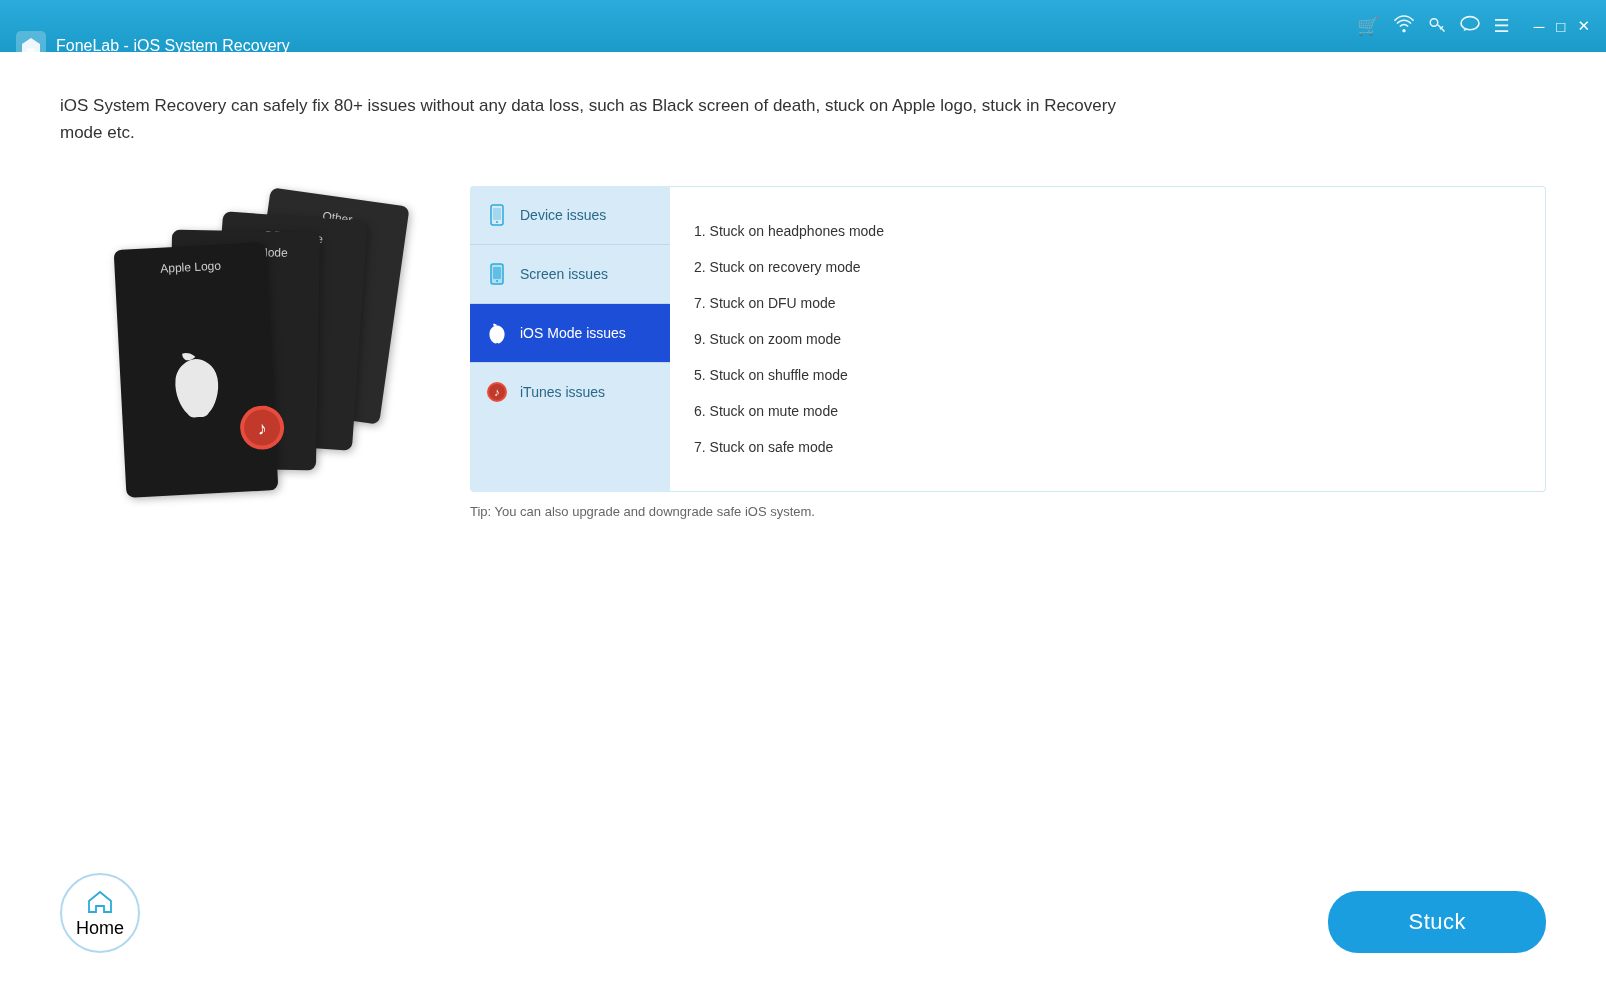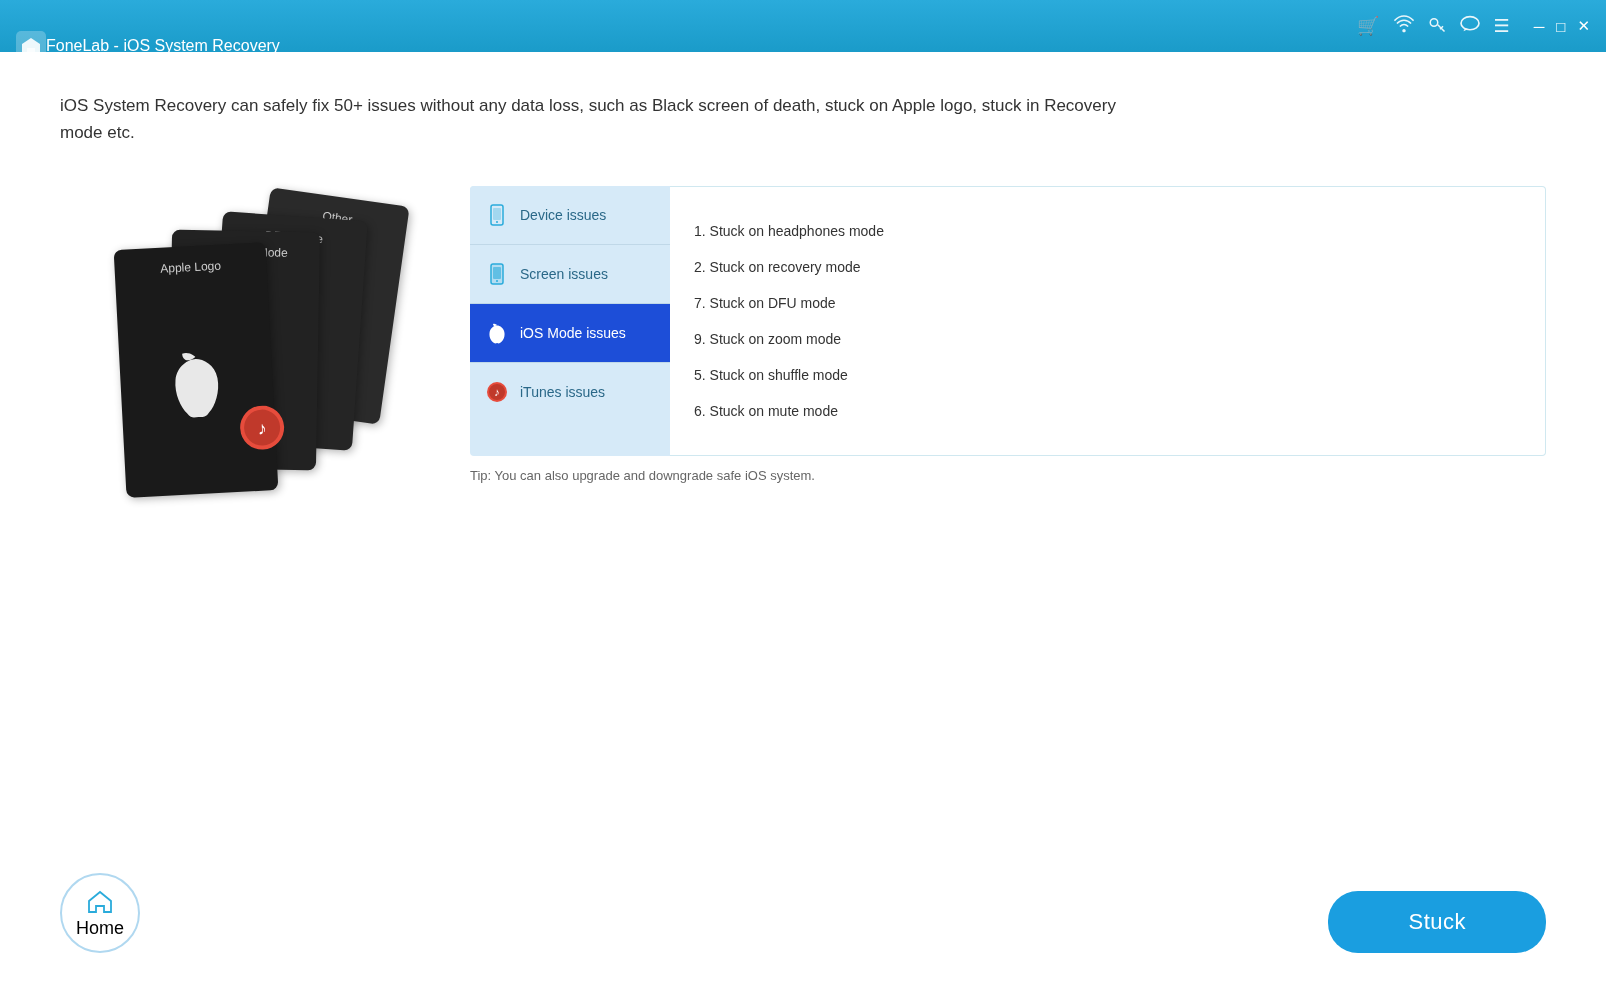--- a/index.html
+++ b/index.html
@@ -17,20 +17,21 @@
       background: linear-gradient(to bottom, #2aabdb, #1a9bc9);
       display: flex;
       align-items: center;
       justify-content: space-between;
       padding: 0 16px;
       color: white;
     }
     .title-bar-left {
       display: flex;
       align-items: center;
+      gap: 10px;
       margin-top: 40px;
     }
     .title-bar-icon {
       width: 30px;
       height: 30px;
     }
     .title-bar-title {
       font-size: 16px;
       font-weight: 500;
       color: white;
@@ -322,21 +323,21 @@
     <span class="title-bar-icon-btn">☰</span>
     <div class="title-bar-wincontrols">
       <span class="win-btn">─</span>
       <span class="win-btn">□</span>
       <span class="win-btn">✕</span>
     </div>
   </div>
 </div>
 
 <div class="main-content">
-  <p class="description-text">iOS System Recovery can safely fix 50+ issues without any data loss, such as Black screen of death, stuck on Apple logo, stuck in Recovery mode etc.</p>
+  <p class="description-text">iOS System Recovery can safely fix 80+ issues without any data loss, such as Black screen of death, stuck on Apple logo, stuck in Recovery mode etc.</p>
 
   <div class="content-area">
 
     <div class="phone-stack">
 
       <div class="phone-card card-other">
         <span class="card-label">Other</span>
         <svg width="50" height="80" viewBox="0 0 50 80" opacity="0.3">
           <rect x="8" y="0" width="34" height="60" rx="4" fill="#888"></rect>
           <rect x="11" y="8" width="28" height="40" rx="2" fill="#555"></rect>
@@ -421,20 +422,21 @@
         </div>
 
         <div class="issues-list">
 
         <div class="issue-item">1. Stuck on headphones mode</div>
             <div class="issue-item">2. Stuck on recovery mode</div>
             <div class="issue-item">7. Stuck on DFU mode</div>
             <div class="issue-item">9. Stuck on zoom mode</div>
             <div class="issue-item">5. Stuck on shuffle mode</div>
             <div class="issue-item">6. Stuck on mute mode</div>
+            <div class="issue-item">7. Stuck on safe mode</div>
           </div>
       </div>
 
       <p class="tip-text">Tip: You can also upgrade and downgrade safe iOS system.</p>
     </div>
 
   </div>
 
   <div class="bottom-area">
     <div class="home-btn">

